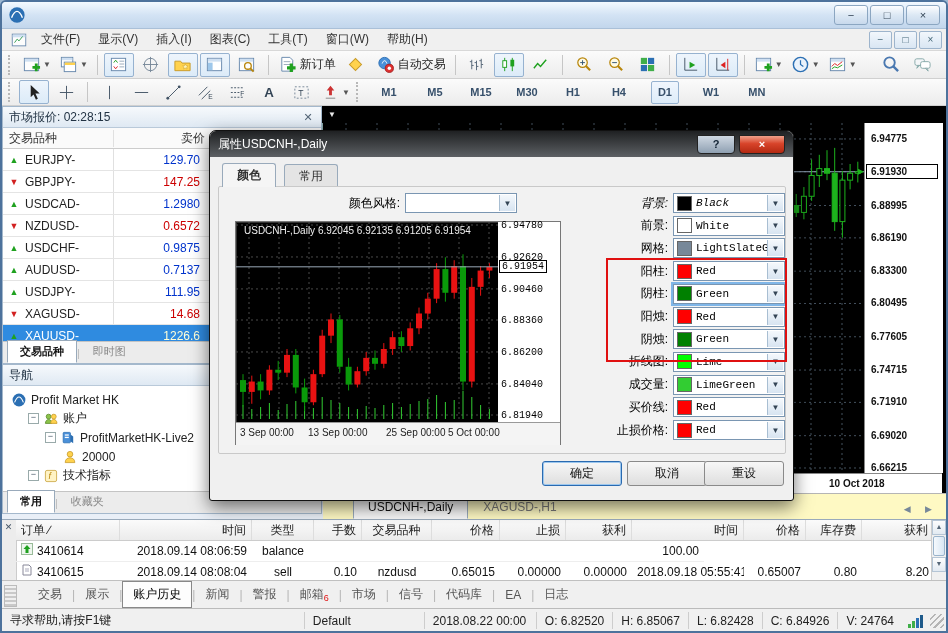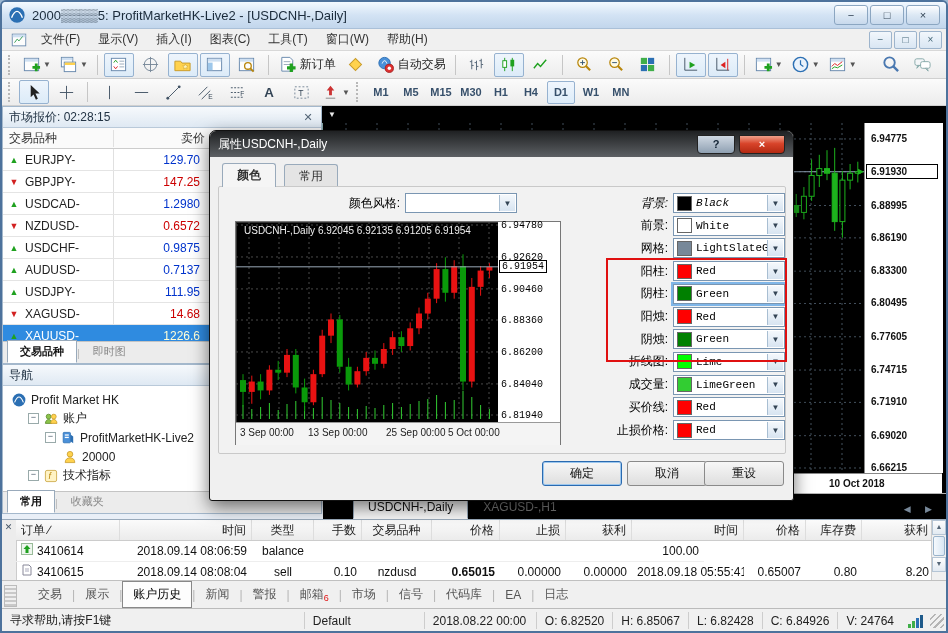--- a/index.html
+++ b/index.html
@@ -20,21 +20,21 @@
   
   .toolbar{left:0;width:944px;height:28px;background:linear-gradient(180deg,#fbfbfb,#ececec);border-bottom:1px solid #d0d0d0;display:flex;align-items:center;padding:0 4px;box-sizing:border-box;}
   #toolbar1{top:49px;} #toolbar2{top:77px;height:27px;}
   .grip{width:4px;height:20px;border-left:2px dotted #b8b8b8;margin:0 4px 0 2px;}
   .tbtn{height:22px;min-width:24px;display:flex;align-items:center;justify-content:center;border:1px solid transparent;border-radius:2px;margin:0 1px;padding:0 2px;}
   .tbtn.pressed{border-color:#96b2d0;background:linear-gradient(180deg,#eef5fc,#dcebf8);}
   .tbtn svg{width:19px;height:19px;}
   .tbtn .tlabel{font-size:12px;color:#222;margin-left:3px;white-space:nowrap;}
   .tbtn .dd{font-size:8px;color:#555;margin-left:2px;}
   .tsep{width:1px;height:20px;background:#c6c6c6;margin:0 5px;}
-  .tfbtn{height:21px;min-width:26px;display:flex;align-items:center;justify-content:center;font-size:11px;font-weight:bold;color:#37506b;border:1px solid transparent;border-radius:2px;margin:0 1px;}
+  .tfbtn{height:21px;min-width:26px;display:flex;align-items:center;justify-content:center;font-size:11px;font-weight:bold;color:#37506b;border:1px solid transparent;border-radius:2px;margin:0 9px;}
   .tfbtn.pressed{border-color:#96b2d0;background:linear-gradient(180deg,#f0f6fd,#ddecf9);}
   #tb1-right{margin-left:auto;display:flex;margin-right:4px;}
   
   .panel{background:#fff;border:1px solid #a4b8cc;box-sizing:border-box;}
   .phead{height:21px;background:linear-gradient(180deg,#f6f9fc,#dfe9f3);border-bottom:1px solid #b9c9d9;display:flex;align-items:center;padding:0 6px;color:#234;box-sizing:border-box;}
   .phead .x{margin-left:auto;color:#567;font-size:11px;width:14px;text-align:center;}
   .ptabs{position:absolute;left:0;bottom:0;width:100%;height:22px;background:#ececec;border-top:1px solid #c4c4c4;display:flex;align-items:flex-end;padding-left:4px;box-sizing:border-box;font-size:11px;}
   .ptab{padding:3px 12px;color:#888;border:1px solid transparent;}
   .ptab.active{background:#fff;border:1px solid #9ab;border-bottom-color:#fff;color:#111;font-weight:bold;}
   .ptab-sep{color:#bbb;align-self:center;}
@@ -54,21 +54,21 @@
   .exp{width:9px;height:9px;border:1px solid #9aa;background:#fff;font-size:9px;line-height:7px;text-align:center;color:#456;margin-right:4px;flex:none;}
   .trow svg{width:16px;height:16px;margin-right:4px;flex:none;}
   
   #chartwin{left:320px;top:104px;width:624px;height:387px;background:#000;border-left:1px solid #8aa;}
   #chart-header{left:320px;top:104px;width:624px;height:17px;background:#000;color:#e8e8e8;font-size:11px;display:flex;align-items:center;padding-left:6px;box-sizing:border-box;}
   #chart-plot{left:322px;top:121px;width:540px;height:350px;}
   #price-scale{left:862px;top:121px;width:78px;height:350px;background:#fff;border-left:1px solid #888;font-size:10px;font-weight:bold;color:#111;}
   .pslbl{position:absolute;left:6px;}
   .curbox{position:absolute;left:1px;width:72px;background:#fff;border:1px solid #000;text-align:left;padding:1px 2px 1px 4px;box-sizing:border-box;}
   #time-strip{left:322px;top:471px;width:618px;height:20px;background:#fff;border-top:1px solid #888;font-size:10px;font-weight:bold;color:#111;}
-  #tabsbar{left:321px;top:491px;width:623px;height:26px;background:#000000;border-top:1px solid #b5b5b5;display:flex;align-items:flex-end;padding-left:30px;box-sizing:border-box;}
+  #tabsbar{left:321px;top:491px;width:623px;height:26px;background:#fef9c3;border-top:1px solid #b5b5b5;display:flex;align-items:flex-end;padding-left:30px;box-sizing:border-box;}
   .ctab{padding:4px 14px;font-size:12px;color:#777;border:1px solid transparent;}
   .ctab.active{background:#f8f8f8;border:1px solid #9ab;border-bottom-color:#f8f8f8;color:#111;}
   #tab-arrows{position:absolute;right:8px;bottom:5px;color:#789;font-size:9px;letter-spacing:6px;}
   
   #dialog{left:207px;top:128px;width:583px;height:369px;z-index:60;background:#f0f0f0;border:1px solid #111;border-radius:7px 7px 3px 3px;box-shadow:0 6px 18px rgba(0,0,0,.55);}
   #dlg-title{height:26px;background:linear-gradient(180deg,rgba(20,22,24,.95),rgba(72,76,80,.88));border-radius:6px 6px 0 0;display:flex;align-items:center;padding:0 8px;color:#fff;}
   #dlg-btns{margin-left:auto;display:flex;}
   .dbtn{width:36px;height:17px;border:1px solid #222;border-radius:0 0 4px 4px;display:flex;align-items:center;justify-content:center;color:#fff;font-size:11px;font-weight:bold;}
   #dlg-help{background:linear-gradient(180deg,#cfd8e2,#8fa0b2);color:#123;}
   #dlg-close{width:44px;background:linear-gradient(180deg,#f0a08a,#d8442a 45%,#b32912);margin-left:4px;}
@@ -121,21 +121,20 @@
 </head>
 <body>
 
 <div id="win">
 
   <div id="titlebar" class="abs">
     <span class="logo"><svg viewBox="0 0 20 20">
           <circle cx="10" cy="10" r="8.5" fill="#2b6fb3"></circle>
           <path d="M4 13c2-5 4-7 6-7s4 2 6 7" stroke="#fff" fill="none" stroke-width="1.5"></path>
         </svg></span>
-    <span id="title-text">2000▒▒▒▒5: ProfitMarketHK-Live2 - [USDCNH-,Daily]</span>
     <div id="win-btns">
       <div class="wbtn">−</div>
       <div class="wbtn">□</div>
       <div class="wbtn">×</div>
     </div>
   </div>
 
   <div id="menubar" class="abs">
     <span class="doc-icon"><svg viewBox="0 0 20 20">
           <rect x="2.5" y="3.5" width="15" height="13" fill="#fdfdfd" stroke="#6889ad"></rect>
@@ -948,21 +947,21 @@
         </div>
         <div class="trowt" style="top: 41px;">
           <span class="tc" style="width: 104px; text-align: left; display: flex; align-items: center;"><span style="margin-right: 4px;"><svg width="12" height="12" viewBox="0 0 12 12">
                 <path d="M2 1h6l2 2v8H2z" fill="#fff" stroke="#889"></path>
                 <path d="M4 5h4M4 7h4" stroke="#aab"></path>
               </svg></span>3410615</span>
           <span class="tc" style="width: 132px; text-align: right;">2018.09.14 08:08:04</span>
           <span class="tc" style="width: 62px; text-align: center;">sell</span>
           <span class="tc" style="width: 48px; text-align: right;">0.10</span>
           <span class="tc" style="width: 70px; text-align: center;">nzdusd</span>
-          <span class="tc" style="width: 68px; text-align: right; font-weight: bold;">0.65015</span>
+          <span class="tc" style="width: 68px; text-align: right;">0.65015</span>
           <span class="tc" style="width: 66px; text-align: right;">0.00000</span>
           <span class="tc" style="width: 66px; text-align: right;">0.00000</span>
           <span class="tc" style="width: 112px; text-align: right;">2018.09.18 05:55:41</span>
           <span class="tc" style="width: 62px; text-align: right;">0.65007</span>
           <span class="tc" style="width: 56px; text-align: right;">0.80</span>
           <span class="tc" style="width: 72px; text-align: right;">8.20</span>
         </div>
       </div>
     <div id="tscroll">
       <div class="sarr">▲</div>

